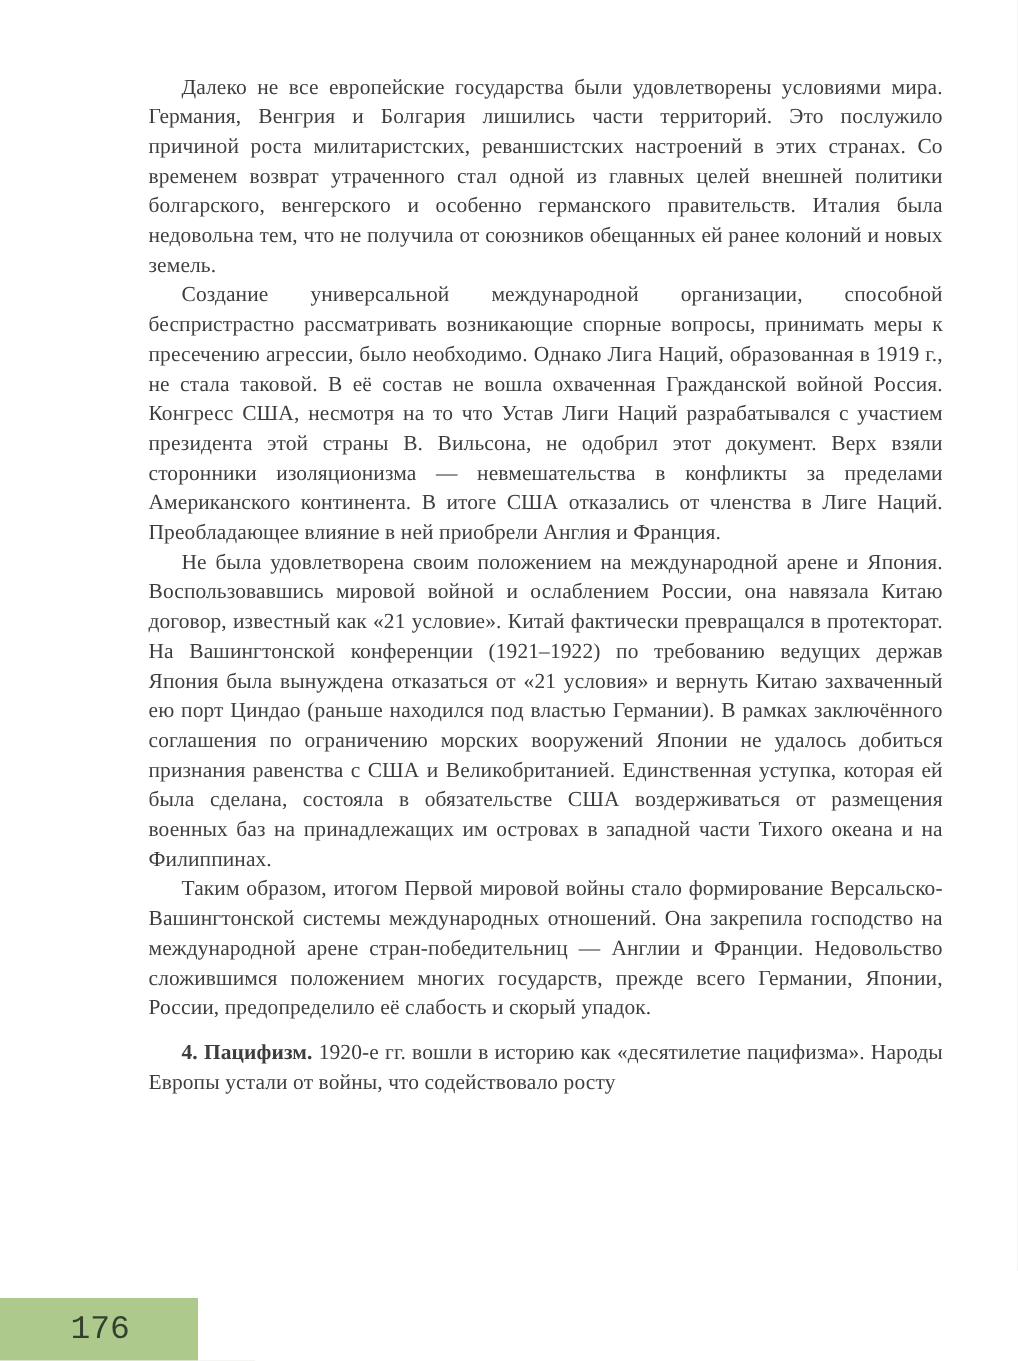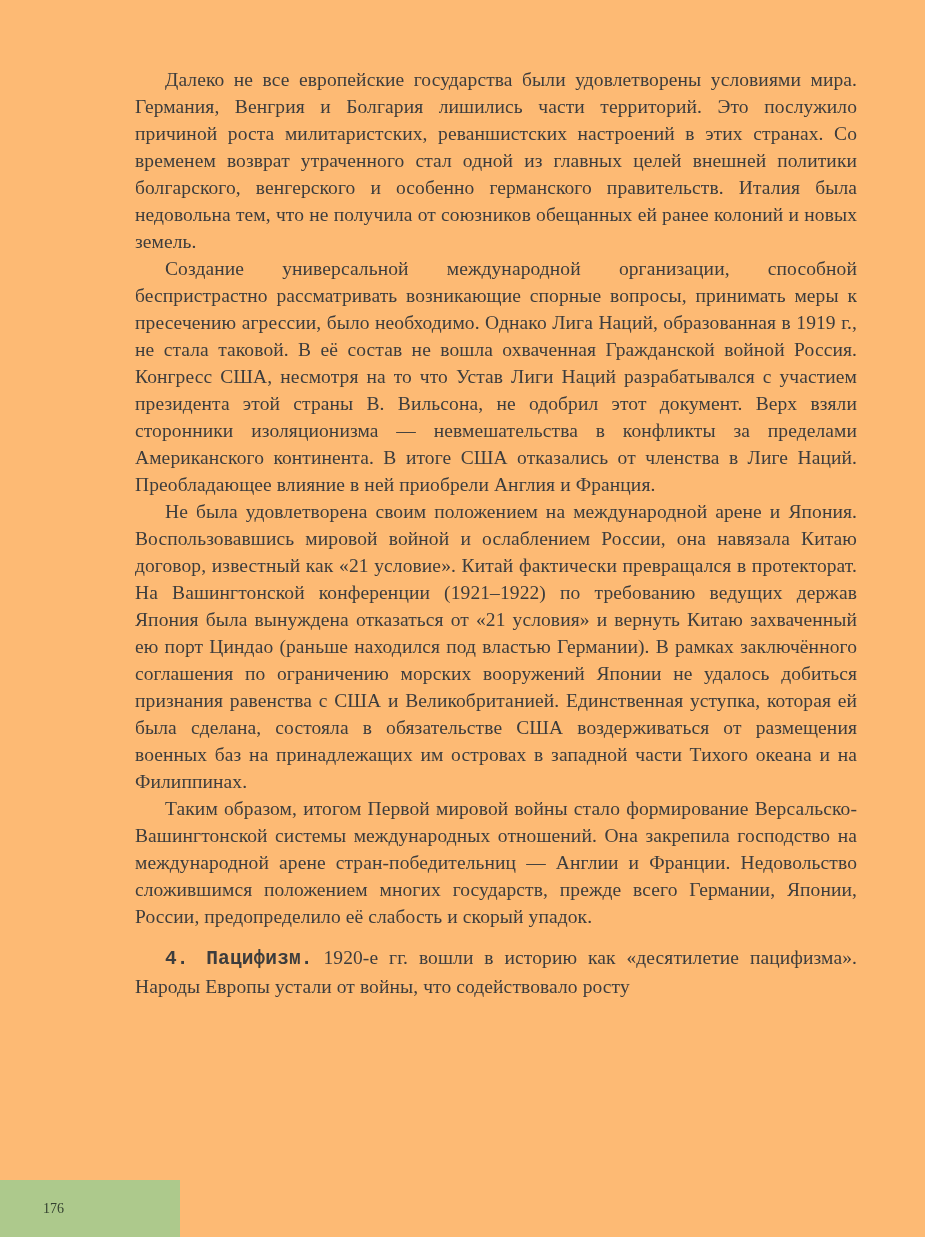--- a/index.html
+++ b/index.html
@@ -29,41 +29,41 @@
     font-size: 19.5px;
     line-height: 27px;
     text-align: justify;
     text-indent: 30px;
     letter-spacing: 0.1px;
   }
   p.para.section-start {
     margin-top: 14px;
   }
   .it { }
-  .bd { font-weight: bold; font-family: Liberation Mono, monospace; }
+  .bd { font-weight: bold; }
   .page-number-box {
     position: absolute;
     left: 0;
     bottom: 0;
     width: 180px;
     height: 57px;
     display: flex;
     align-items: center;
   }
   .page-number {
-    margin-left: 43px;
-    font-size: 14px;
+    margin-left: 64px;
+    font-size: 30px;
     color: #33402f;
-    font-family: Liberation Serif, serif;
+    font-family: Liberation Mono, monospace;
   }
 </style>
 </head>
 <body>
 
-<div class="page" style="background: #fdba74;">
+<div class="page" style="background: #ffffff;">
   <div class="text-column" style="color: rgb(61, 61, 61);">
       <p class="para"><span>Далеко не все европейские государства были удовлетворены условиями мира. Германия, Венгрия и Болгария лишились части территорий. Это послужило причиной роста милитаристских, реваншистских настроений в этих странах. Со временем возврат утраченного стал одной из главных целей внешней политики болгарского, венгерского и особенно германского правительств. Италия была недовольна тем, что не получила от союзников обещанных ей ранее колоний и новых земель.</span></p>
       <p class="para"><span>Создание универсальной международной организации, способной беспристрастно рассматривать возникающие спорные вопросы, принимать меры к пресечению агрессии, было необходимо. Однако Лига Наций, образованная в 1919 г., не стала таковой. В её состав не вошла охваченная Гражданской войной Россия. Конгресс США, несмотря на то что Устав Лиги Наций разрабатывался с участием президента этой страны В. Вильсона, не одобрил этот документ. Верх взяли сторонники </span><span class="it">изоляционизма</span><span> — невмешательства в конфликты за пределами Американского континента. В итоге США отказались от членства в Лиге Наций. Преобладающее влияние в ней приобрели Англия и Франция.</span></p>
       <p class="para"><span>Не была удовлетворена своим положением на международной арене и Япония. Воспользовавшись мировой войной и ослаблением России, она навязала Китаю договор, известный как «</span><span class="it">21 условие</span><span>». Китай фактически превращался в протекторат. </span><span class="it">На Вашингтонской конференции</span><span> (1921–1922) по требованию ведущих держав Япония была вынуждена отказаться от «21 условия» и вернуть Китаю захваченный ею порт Циндао (раньше находился под властью Германии). В рамках заключённого </span><span class="it">соглашения по ограничению морских вооружений</span><span> Японии не удалось добиться признания равенства с США и Великобританией. Единственная уступка, которая ей была сделана, состояла в обязательстве США воздерживаться от размещения военных баз на принадлежащих им островах в западной части Тихого океана и на Филиппинах.</span></p>
       <p class="para"><span>Таким образом, итогом Первой мировой войны стало формирование </span><span class="it">Версальско-Вашингтонской системы международных отношений</span><span>. Она закрепила господство на международной арене стран-победительниц — Англии и Франции. Недовольство сложившимся положением многих государств, прежде всего Германии, Японии, России, предопределило её слабость и скорый упадок.</span></p>
       <p class="para section-start"><span class="bd">4. Пацифизм.</span><span> 1920-е гг. вошли в историю как «десятилетие пацифизма». Народы Европы устали от войны, что содействовало росту</span></p>
     </div>
   <div class="page-number-box" style="background: rgb(173, 201, 140);">
     <span class="page-number" style="color: rgb(51, 64, 47);">176</span>
   </div>

